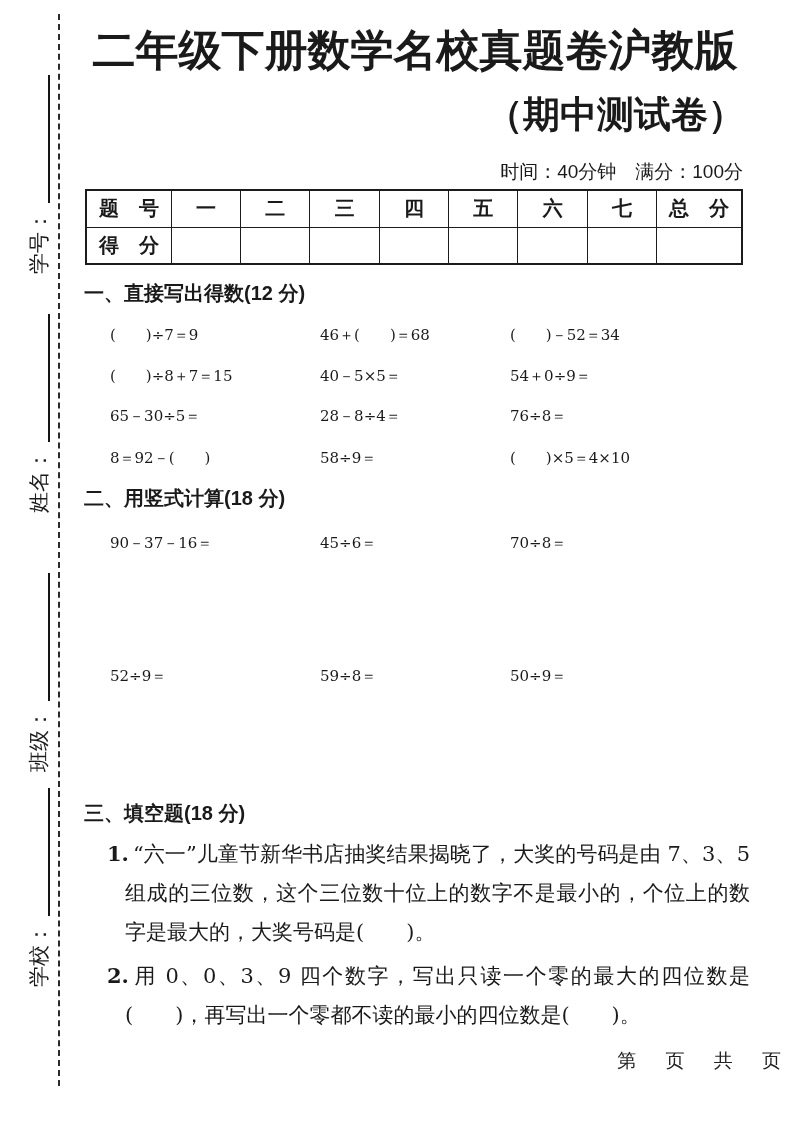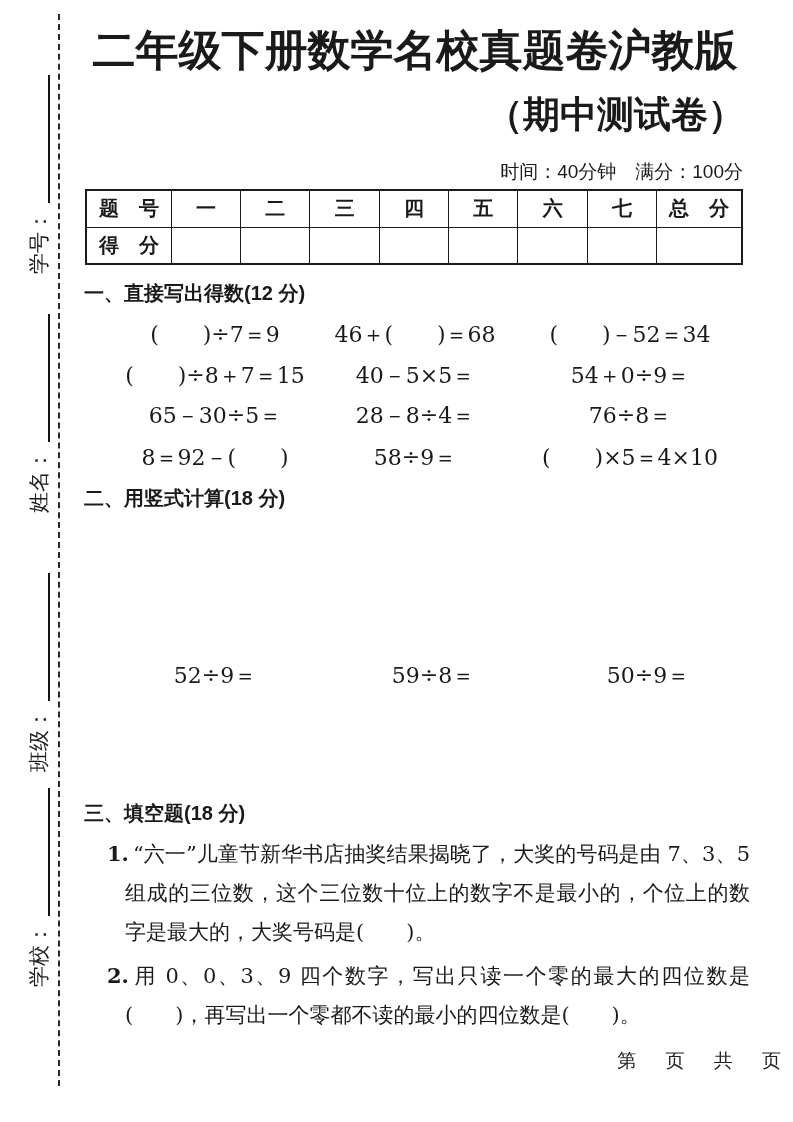--- a/index.html
+++ b/index.html
@@ -105,31 +105,30 @@
   .h3 { top: 800px; }
 
   
   .eq-row {
     position: absolute;
     left: 85px; width: 665px;
     padding-left: 25px;
     display: grid;
     grid-template-columns: 210px 190px auto;
     font-family: "DejaVu Serif", serif;
-    font-size: 22px;
+    font-size: 15px;
     line-height: 26px;
     white-space: pre;
-    text-align: center;
   }
   .r11 { top: 322px; }
   .r12 { top: 363px; }
   .r13 { top: 403px; }
   .r14 { top: 445px; }
   .r21 { top: 530px; }
-  .r22 { top: 663px; gap: 18px; }
+  .r22 { top: 663px; }
 
   
   .problems {
     position: absolute;
     left: 85px; width: 665px;
     font-family: "DejaVu Serif", serif;
     font-size: 21px;
     line-height: 39px;
   }
   .p1 { top: 834px; }
@@ -234,20 +233,25 @@
     <span>28－8÷4＝</span>
     <span>76÷8＝</span>
   </div>
   <div class="eq-row r14">
     <span>8＝92－(　　)</span>
     <span>58÷9＝</span>
     <span>(　　)×5＝4×10</span>
   </div>
 
   <div class="sec-heading h2">二、用竖式计算(18 分)</div>
+  <div class="eq-row r21">
+    <span>90－37－16＝</span>
+    <span>45÷6＝</span>
+    <span>70÷8＝</span>
+  </div>
   <div class="eq-row r22">
     <span>52÷9＝</span>
     <span>59÷8＝</span>
     <span>50÷9＝</span>
   </div>
 
   <div class="sec-heading h3">三、填空题(18 分)</div>
   <div class="problems p1">
     <p class="problem">
       <span class="pnum">1.</span><span>“六一”儿童节新华书店抽奖结果揭晓了，大奖的号码是由 7、3、5 组成的三位数，这个三位数十位上的数字不是最小的，个位上的数字是最大的，大奖号码是(　　)。</span>

